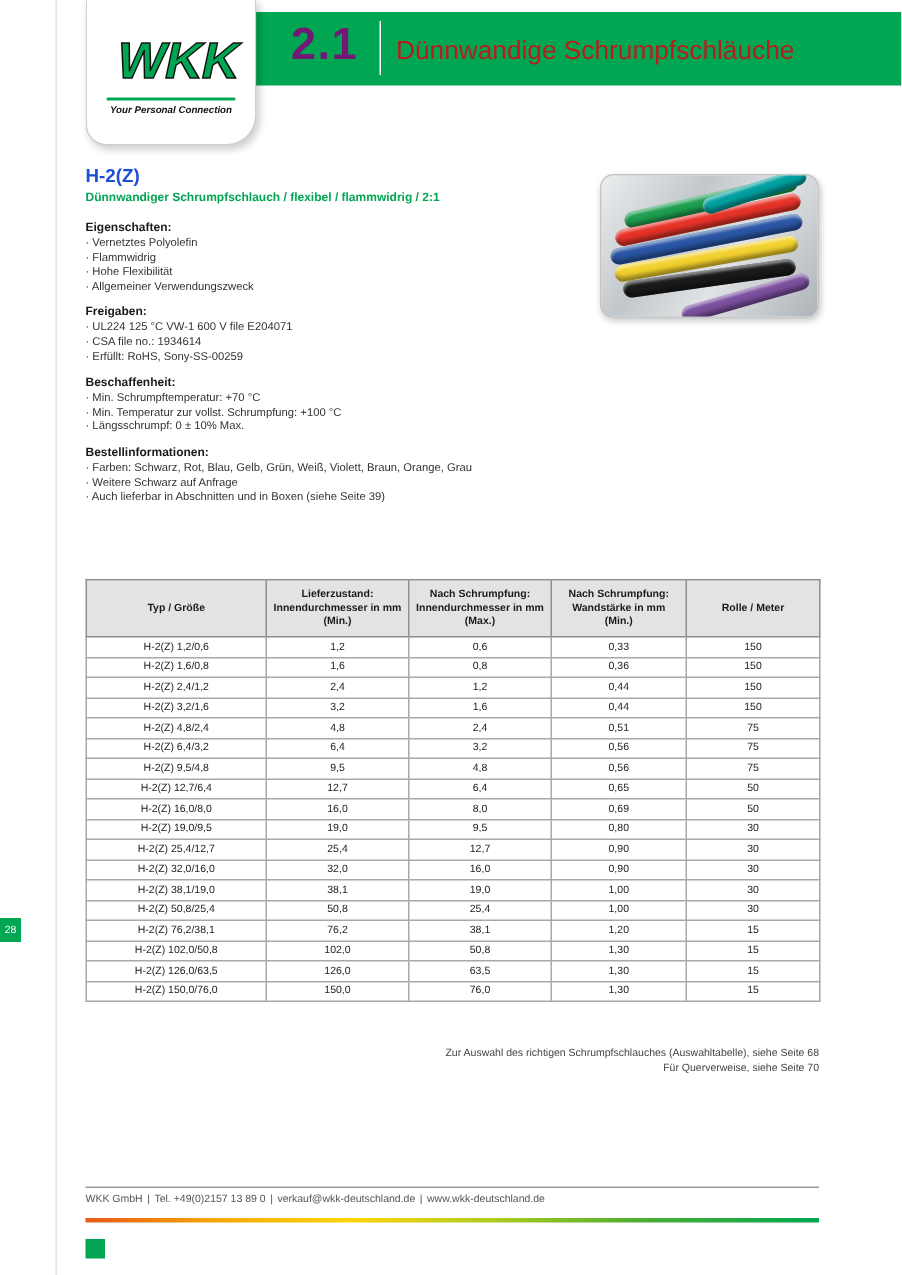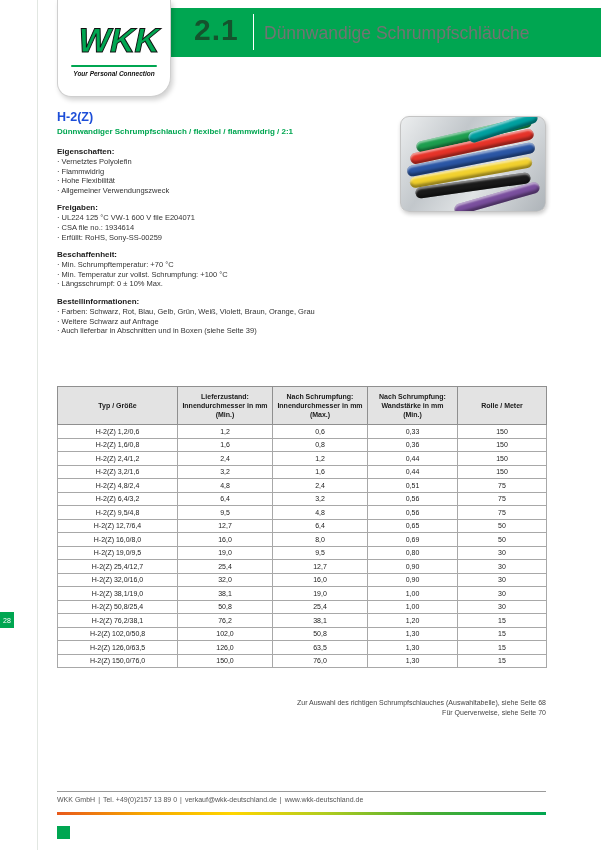--- a/index.html
+++ b/index.html
@@ -3,23 +3,23 @@
 <meta charset="utf-8">
 <style>
   *{box-sizing:border-box;margin:0;padding:0}
   html,body{width:601px;height:850px}
   body{position:relative;font-family:"Liberation Sans",sans-serif;background:#fff;color:#333;overflow:hidden}
 
   .margin-line{position:absolute;left:37px;top:0;width:1px;height:850px;background:#e2e7e2}
 
   
   .band{position:absolute;left:120px;right:0;top:8px;height:49px;background:#00a651}
-  .band-num{position:absolute;left:194px;top:13px;font-size:30px;font-weight:bold;color:#14532d;letter-spacing:1px}
+  .band-num{position:absolute;left:194px;top:13px;font-size:30px;font-weight:bold;color:#701a75;letter-spacing:1px}
   .band-divider{position:absolute;left:253px;top:14px;width:1px;height:36px;background:#fff}
-  .band-title{position:absolute;left:264px;top:23px;font-size:17.5px;color:#737373}
+  .band-title{position:absolute;left:264px;top:23px;font-size:17.5px;color:#b91c1c}
 
   
   .logo-box{position:absolute;left:57px;top:0;width:114px;height:97px;background:#fff;border:1px solid #cfcfcf;border-top:none;
     border-radius:0 0 20px 14px;box-shadow:2px 3px 5px rgba(0,0,0,.18);display:flex;flex-direction:column;align-items:center;justify-content:center;gap:3px;z-index:2}
   .logo-tagline{font-size:6.5px;font-style:italic;font-weight:bold;color:#111}
   .logo-underline{width:86px;height:2px;background:#00a651;border-radius:2px}
 
   
   .product-name{position:absolute;left:57px;top:110px;font-size:12.5px;font-weight:bold;color:#1d4ed8}
   .product-sub{position:absolute;left:57px;top:127px;font-size:8px;font-weight:bold;color:#00a651}

